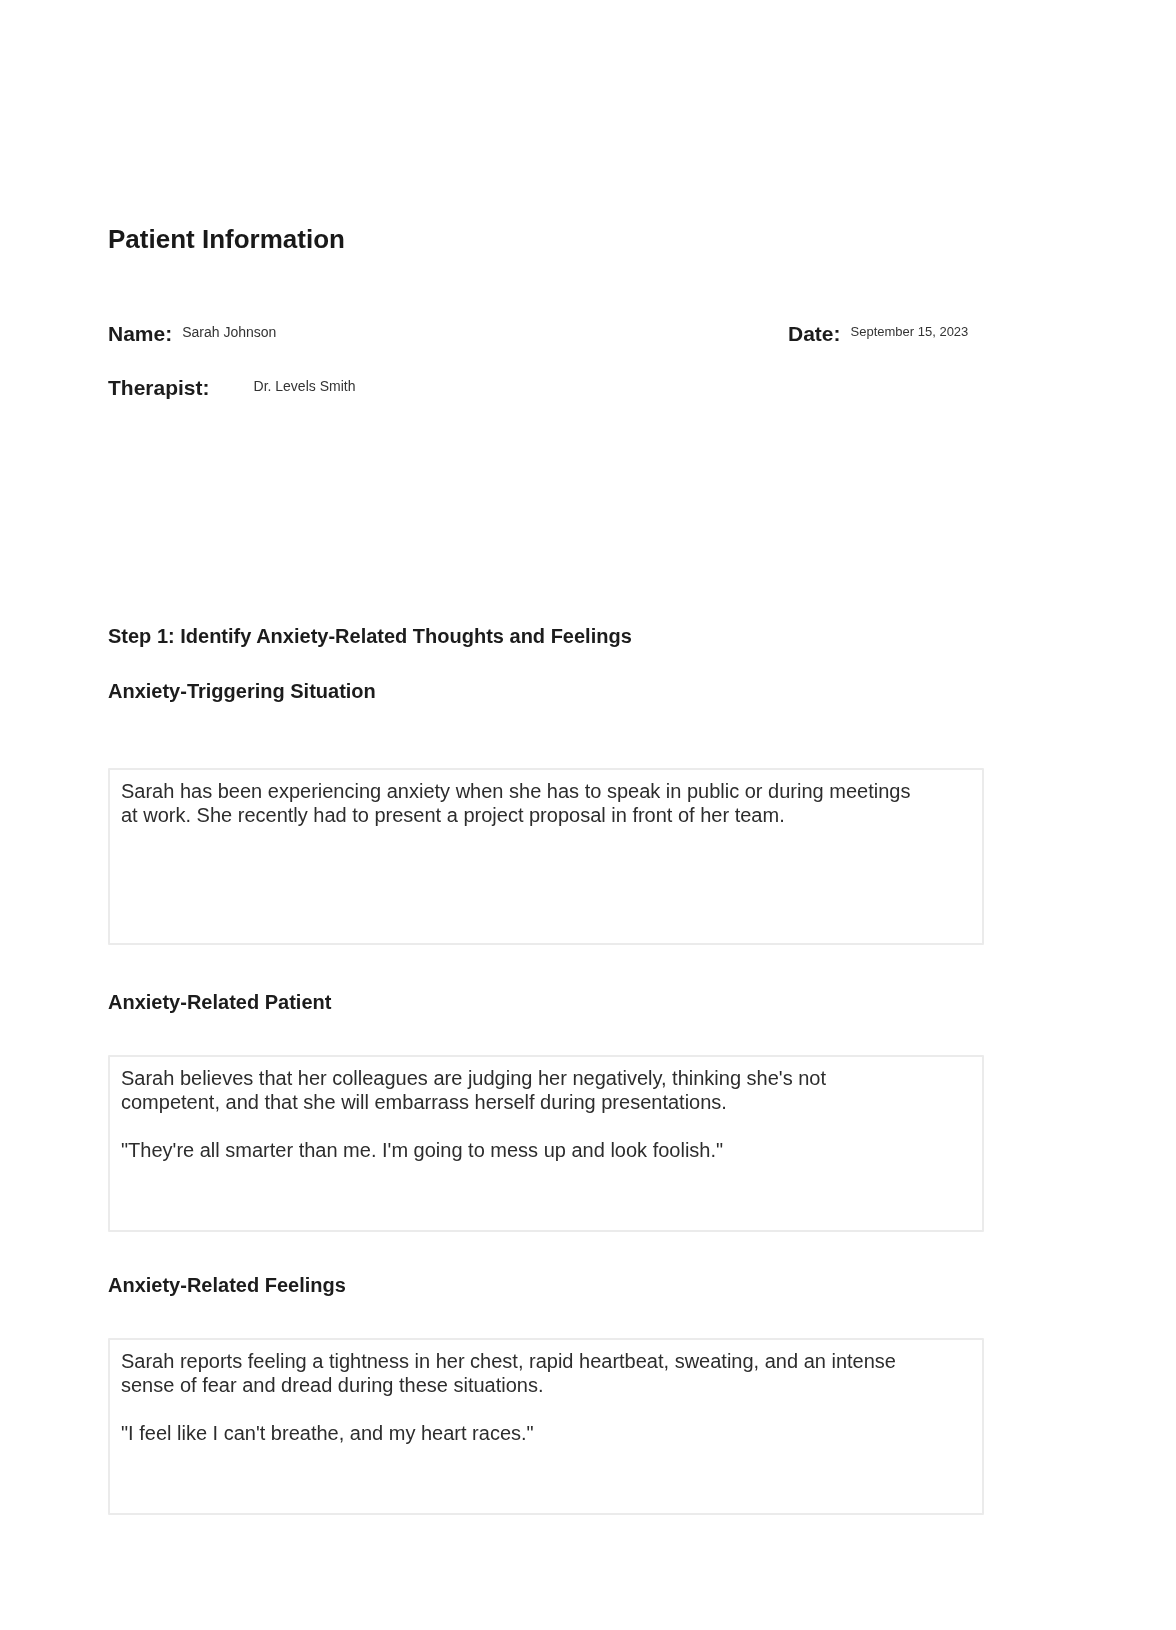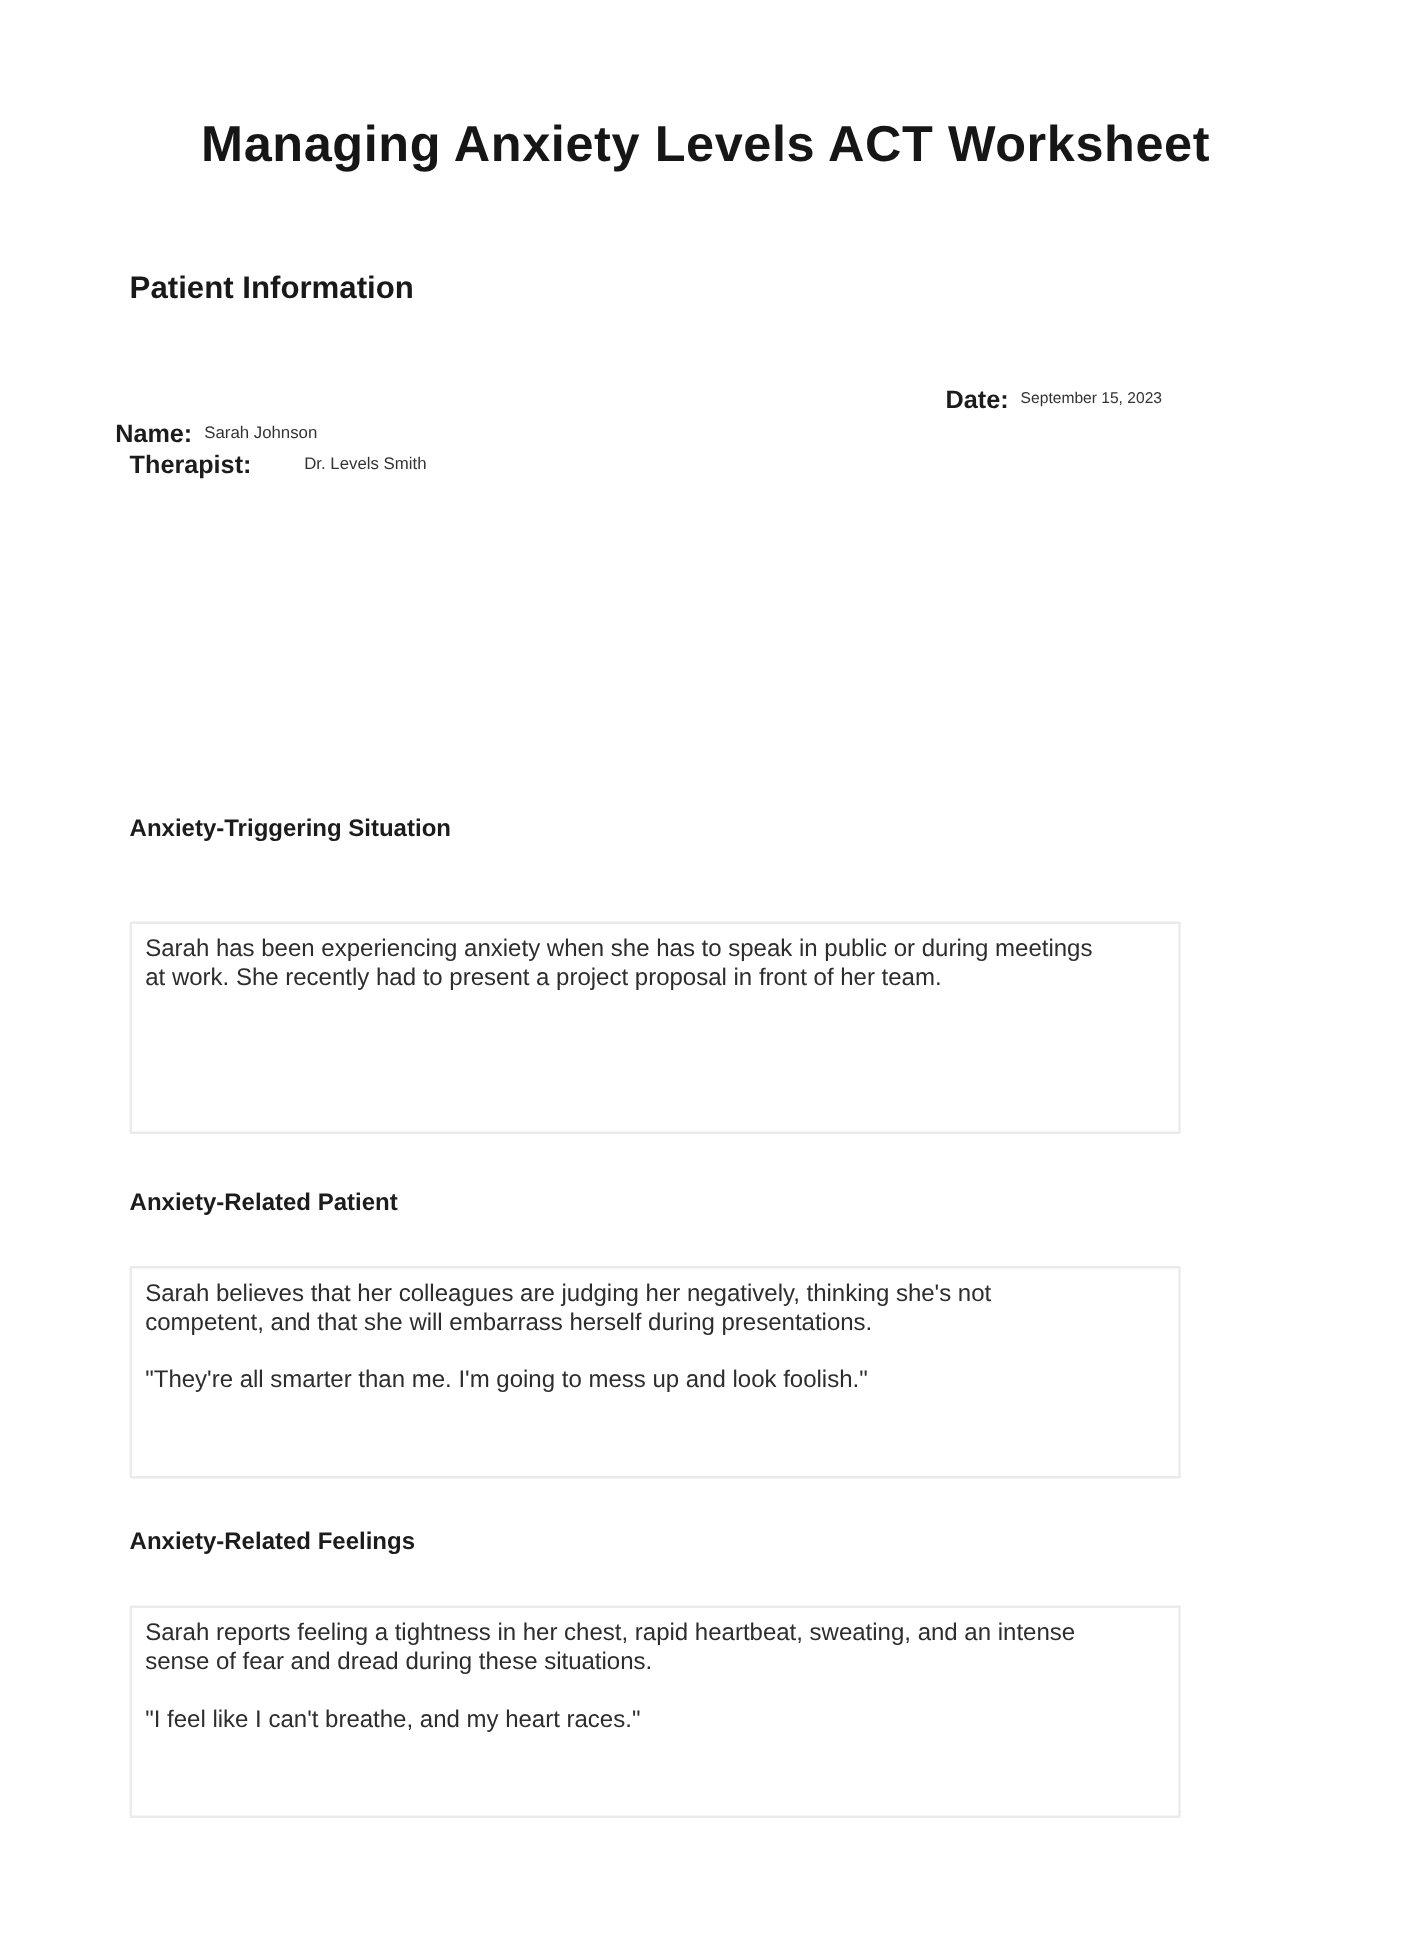--- a/index.html
+++ b/index.html
@@ -85,40 +85,40 @@
     line-height: 24px;
     color: #2d2d2d;
     white-space: pre-line;
   }
 </style>
 </head>
 <body>
 
 <div class="page">
 
-  <div class="doc-title">Managing Anxiety Levels ACT Worksheet</div>
 
   <div class="h2" style="top:224px;">Patient Information</div>
 
-  <div class="field-row" style="top:322px; left:96px;margin-top:28px;">
+  <div class="field-row" style="top:322px; left:108px;">
     <span class="field-label">Name:</span>
     <span class="field-value">Sarah Johnson</span>
   </div>
 
   <div class="field-row" style="top:322px; left:788px;">
     <span class="field-label">Date:</span>
     <span class="field-value small">September 15, 2023</span>
   </div>
 
   <div class="field-row" style="top:376px; left:108px;gap:44px;">
     <span class="field-label">Therapist:</span>
     <span class="field-value">Dr. Levels Smith</span>
   </div>
 
 
+  <div class="h3" style="top:624px;">Step 1: Identify Anxiety-Related Thoughts and Feelings</div>
 
   <div class="h3" style="top:679px;">Anxiety-Triggering Situation</div>
 
   <div class="answer-box" style="top:768px;">
     <div class="answer-text">Sarah has been experiencing anxiety when she has to speak in public or during meetings
 at work. She recently had to present a project proposal in front of her team.</div>
   </div>
 
   <div class="h3" style="top:990px;">Anxiety-Related Patient</div>
 

